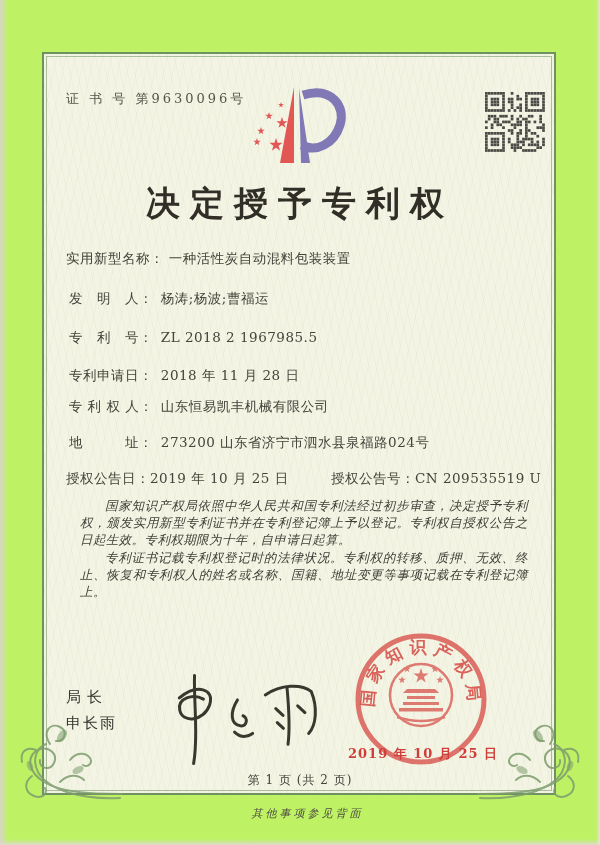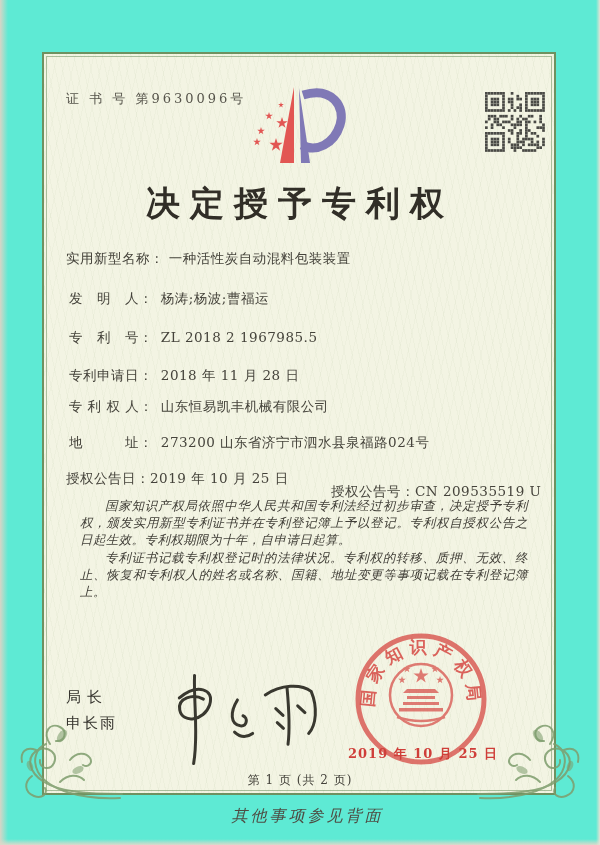--- a/index.html
+++ b/index.html
@@ -1,18 +1,18 @@
 <!DOCTYPE html>
 <html><head>
 <meta charset="utf-8">
 <style>
   html,body{margin:0;padding:0;background:#ffffff;}
   .page{
     position:relative;width:600px;height:845px;overflow:hidden;
-    background:#5eead4;
+    background:#bef264;
     font-family:"DejaVu Serif","Liberation Serif",serif;
     color:#45433b;
   }
   
   .edge-left{position:absolute;left:0;top:0;bottom:0;width:8px;
     background:linear-gradient(to right,#d8d5c6,rgba(216,213,198,0));}
   .edge-bottom{position:absolute;left:0;right:0;bottom:0;height:6px;
     background:linear-gradient(to top,#ddd9ca,rgba(221,217,202,0));}
   .edge-right{position:absolute;right:0;top:0;bottom:0;width:4px;
     background:linear-gradient(to left,#e6e2d4,rgba(230,226,212,0));}
@@ -37,21 +37,21 @@
   .title{
     position:absolute;left:0;right:0;top:181px;text-align:center;
     font-size:34px;font-weight:600;letter-spacing:10px;color:#312e27;
   }
 
   .fields{position:absolute;left:66px;top:0;width:460px;font-size:13.5px;color:#45433b;}
   .field-row{position:absolute;left:0;white-space:nowrap;letter-spacing:.5px;text-align:center;}
   .field-row .lbl{display:inline-block;min-width:90px;white-space:pre;}
   .fr0{top:250px}.fr1{top:290px}.fr2{top:329px}.fr3{top:367px}.fr4{top:398px}.fr5{top:434px}
   .grant-row{position:absolute;left:66px;top:470px;width:460px;font-size:13.5px;white-space:nowrap;letter-spacing:.5px;}
-  .grant-no{position:absolute;left:265px;top:13px;}
+  .grant-no{position:absolute;left:265px;top:0;}
 
   .paras{
     position:absolute;left:80px;top:497px;width:448px;
     font-size:12.5px;line-height:17px;color:#403e37;
     font-style:italic;letter-spacing:.4px;
   }
   .paras p{margin:0 0 1px 0;text-indent:2em;text-align:justify;}
 
   .signer-title{position:absolute;left:66px;top:688px;font-size:15px;letter-spacing:6px;color:#34322c;font-family:Liberation Mono, monospace;}
   .signer-name{position:absolute;left:66px;top:714px;font-size:15px;letter-spacing:2px;color:#34322c;}
@@ -59,21 +59,21 @@
 
   .seal{position:absolute;left:351px;top:629px;width:140px;height:140px;opacity:.9;}
   .seal-date{
     position:absolute;left:348px;top:745px;width:146px;text-align:center;
     font-size:13px;font-weight:600;color:#cf3e39;letter-spacing:1px;white-space:nowrap;
   }
 
   .page-no{position:absolute;left:0;right:0;top:772px;text-align:center;font-size:12px;color:#43413a;letter-spacing:1px;}
   .footer-note{
     position:absolute;left:0;right:0;top:806px;text-align:center;
-    font-size:16px;font-style:italic;color:#4e4c43;letter-spacing:3px;padding-left:15px;
+    font-size:11px;font-style:italic;color:#4e4c43;letter-spacing:3px;padding-left:15px;
   }
 
   .flourish{position:absolute;top:700px;width:108px;height:102px;}
   .flourish-left{left:16px;}
   .flourish-right{left:476px;transform:scaleX(-1);}
 </style>
 </head>
 <body>
 
 <div class="page">

